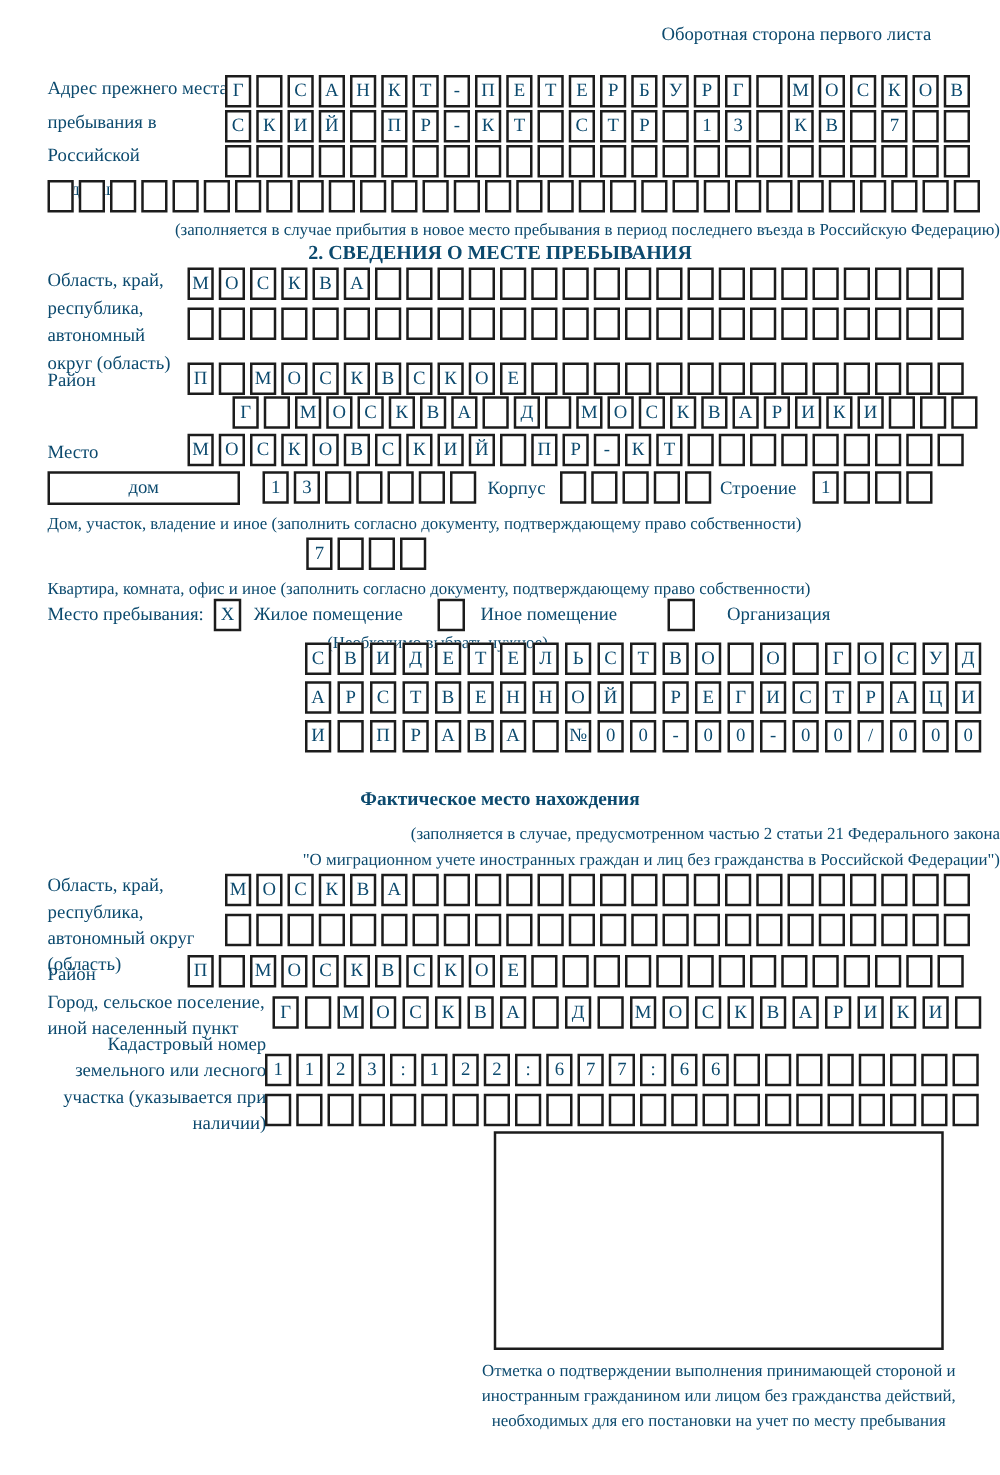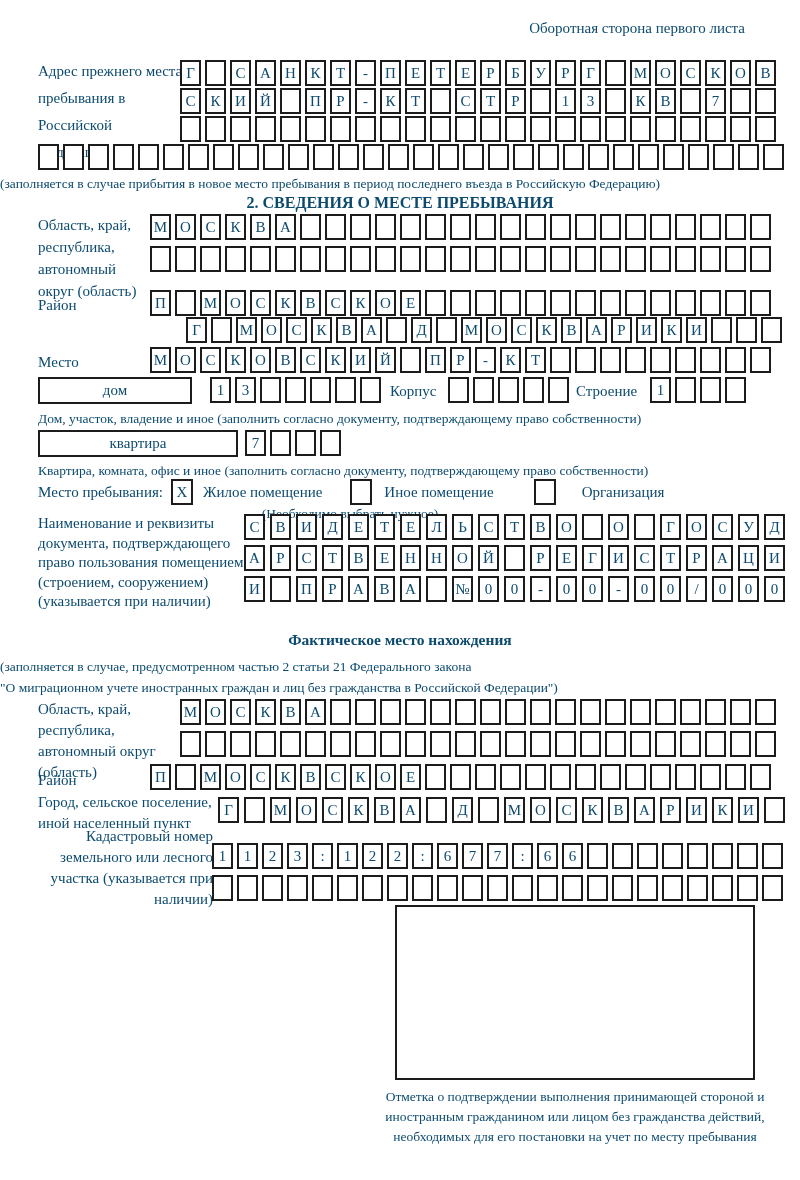--- a/index.html
+++ b/index.html
@@ -19,21 +19,21 @@
   }
   .widebox {
     position:absolute; border:2px solid #1c1c1c; box-sizing:border-box; height:27px;
     display:flex; align-items:center; justify-content:center; font-size:15px; background:#fff;
   }
   .checkbox {
     width:22px; height:26px; border:2px solid #1c1c1c; box-sizing:border-box;
     display:flex; align-items:center; justify-content:center; font-size:15px; flex:none;
   }
   .note { font-size:13.5px; line-height:20px; }
-  .center { left:0; right:0; text-align:left; }
+  .center { left:0; right:0; text-align:right; }
   .sec-title { left:0; right:0; text-align:center; font-weight:bold; font-size:16px; }
   .fact-title { left:0; right:0; text-align:center; font-weight:bold; font-size:15.5px; }
   .stampbox { position:absolute; border:2px solid #1c1c1c; box-sizing:border-box; background:#fff; }
 </style>
 </head>
 <body>
 
 <div class="page">
 
   <div class="abs label" style="top:18px; right:55px;">Оборотная сторона первого листа</div>
@@ -314,41 +314,39 @@
     </div>
   <div class="abs label" style="left:576px; top:381px;">Строение</div>
   <div class="cellrow" style="left:650px; top:377px;">
       <div class="cell">1</div>
       <div class="cell"></div>
       <div class="cell"></div>
       <div class="cell"></div>
     </div>
   <div class="abs note" style="left:38px; top:409px;">Дом, участок, владение и иное (заполнить согласно документу, подтверждающему право собственности)</div>
 
-  <div class="widebox" style="left:38px; top:430px; width:200px;">квартира</div>
   <div class="cellrow" style="left:245px; top:430px;">
       <div class="cell">7</div>
       <div class="cell"></div>
       <div class="cell"></div>
       <div class="cell"></div>
     </div>
   <div class="abs" style="left:38px; top:479px; display:flex; align-items:center;">
     <span class="label">Место пребывания:</span>
     <div class="checkbox" style="margin-left:8px;">X</div>
     <span class="label" style="margin-left:10px;">Жилое помещение</span>
     <div class="checkbox" style="margin-left:28px;"></div>
     <span class="label" style="margin-left:12px;">Иное помещение</span>
     <div class="checkbox" style="margin-left:40px;"></div>
     <span class="label" style="margin-left:26px;">Организация</span>
   </div>
 
   <div class="abs note" style="left:38px; top:461px;">Квартира, комната, офис и иное (заполнить согласно документу, подтверждающему право собственности)</div>
   <div class="abs note" style="left:100px; top:504px; width:500px; text-align:center;">(Необходимо выбрать нужное)</div>
 
-  <div class="abs label" style="left:38px; top:514px; width:212px; line-height:19.5px;">Наименование и реквизиты документа, подтверждающего право пользования помещением (строением, сооружением) (указывается при наличии)</div>
   <div class="cellrow gap5" style="left:244px; top:514px;">
       <div class="cell">С</div>
       <div class="cell">В</div>
       <div class="cell">И</div>
       <div class="cell">Д</div>
       <div class="cell">Е</div>
       <div class="cell">Т</div>
       <div class="cell">Е</div>
       <div class="cell">Л</div>
       <div class="cell">Ь</div>

